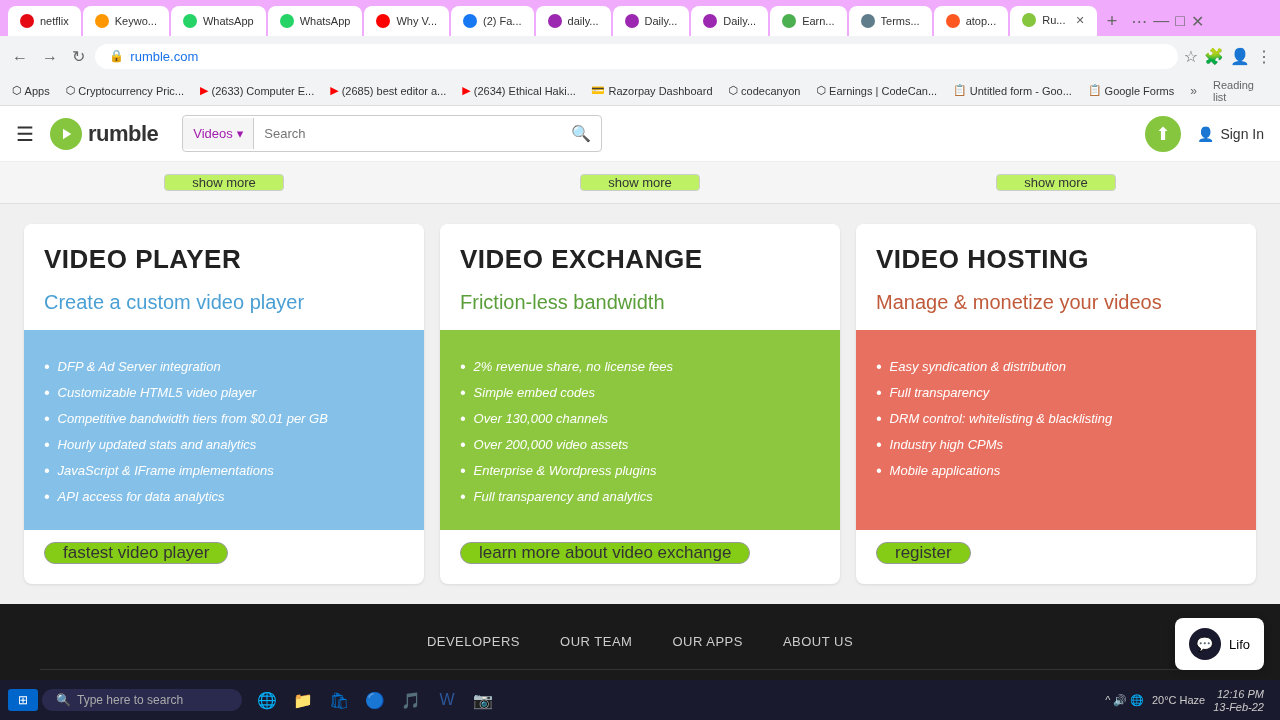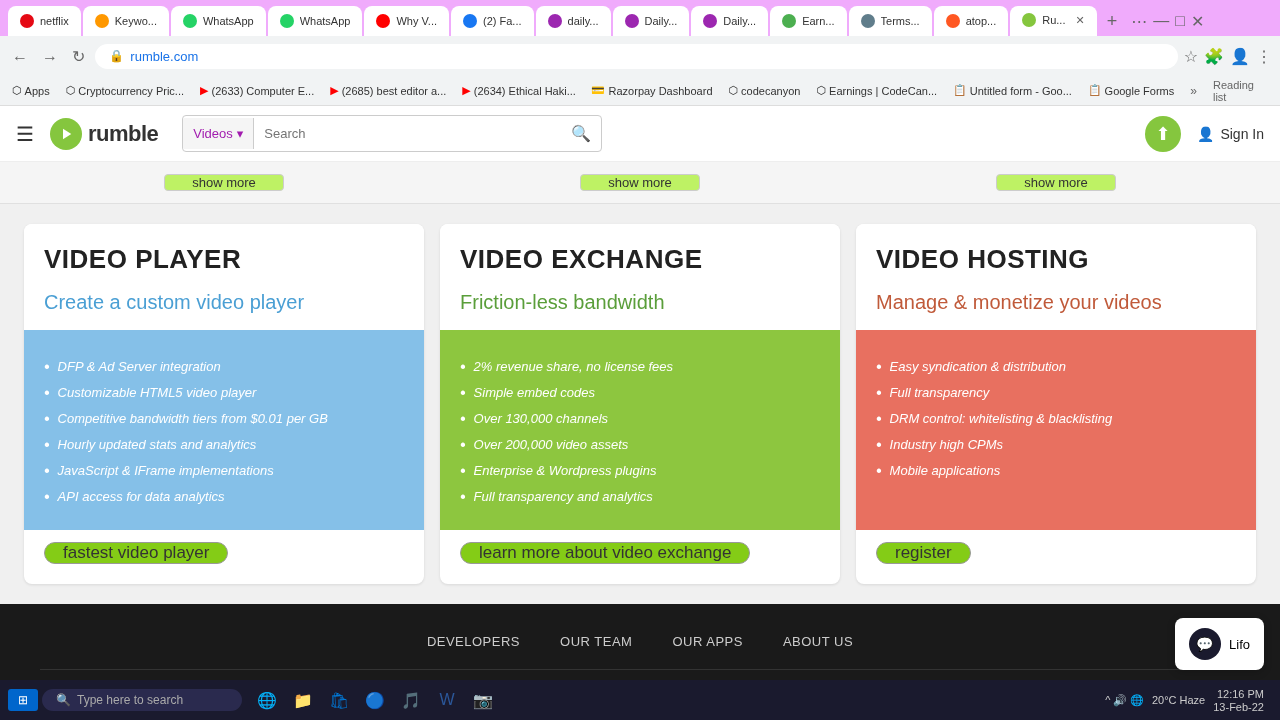--- a/index.html
+++ b/index.html
@@ -654,18 +654,18 @@
     <div class="taskbar-item" style="color:#0078d7; font-size:16px;">🛍</div>
     <div class="taskbar-item" style="font-size:16px;">🔵</div>
     <div class="taskbar-item" style="font-size:16px;">🎵</div>
     <div class="taskbar-item" style="color:#2b579a; font-size:16px;">W</div>
     <div class="taskbar-item" style="font-size:16px;">📷</div>
   </div>
   <div class="taskbar-spacer"></div>
   <div class="taskbar-systray">
     <span>^ 🔊 🌐</span>
     <span>20°C Haze</span>
-    <span style="display:flex; flex-direction:column; align-items:flex-end; gap:1px;">
+    <span style="display:flex; flex-direction:column; align-items:flex-end; gap:1px;font-style:italic;">
       <span style="font-size:11px;">12:16 PM</span>
       <span style="font-size:11px;">13-Feb-22</span>
     </span>
   </div>
 </div>
 
 </body></html>

